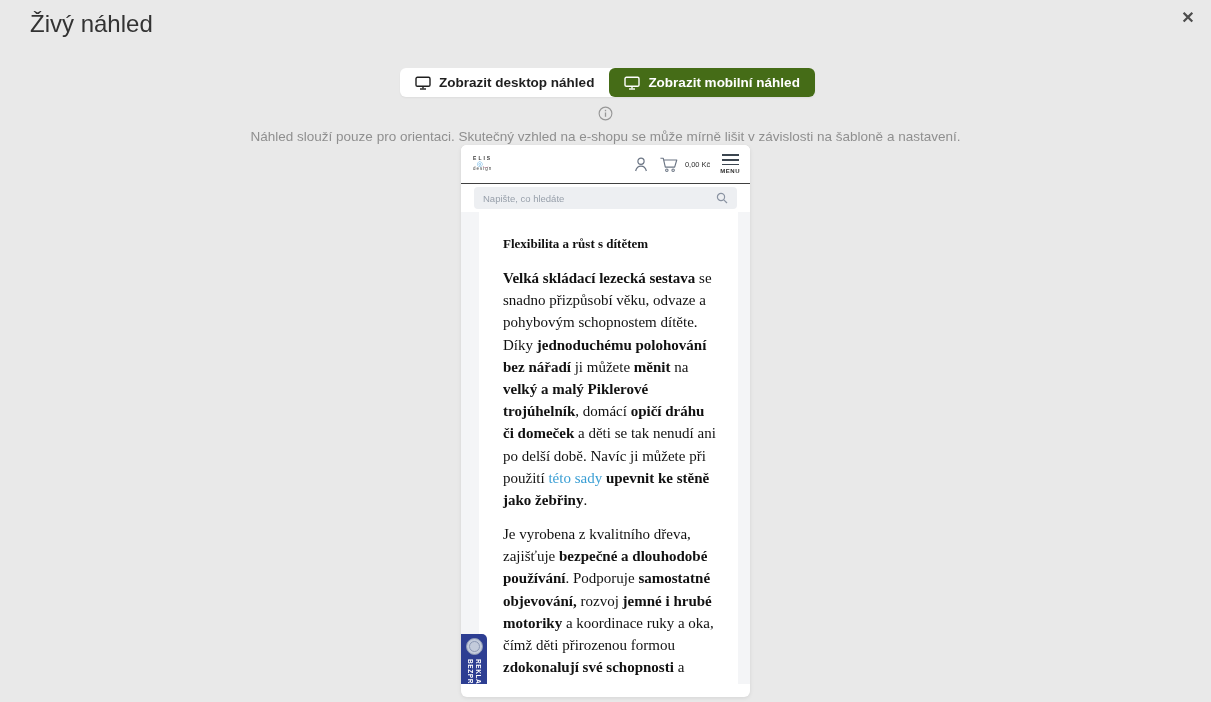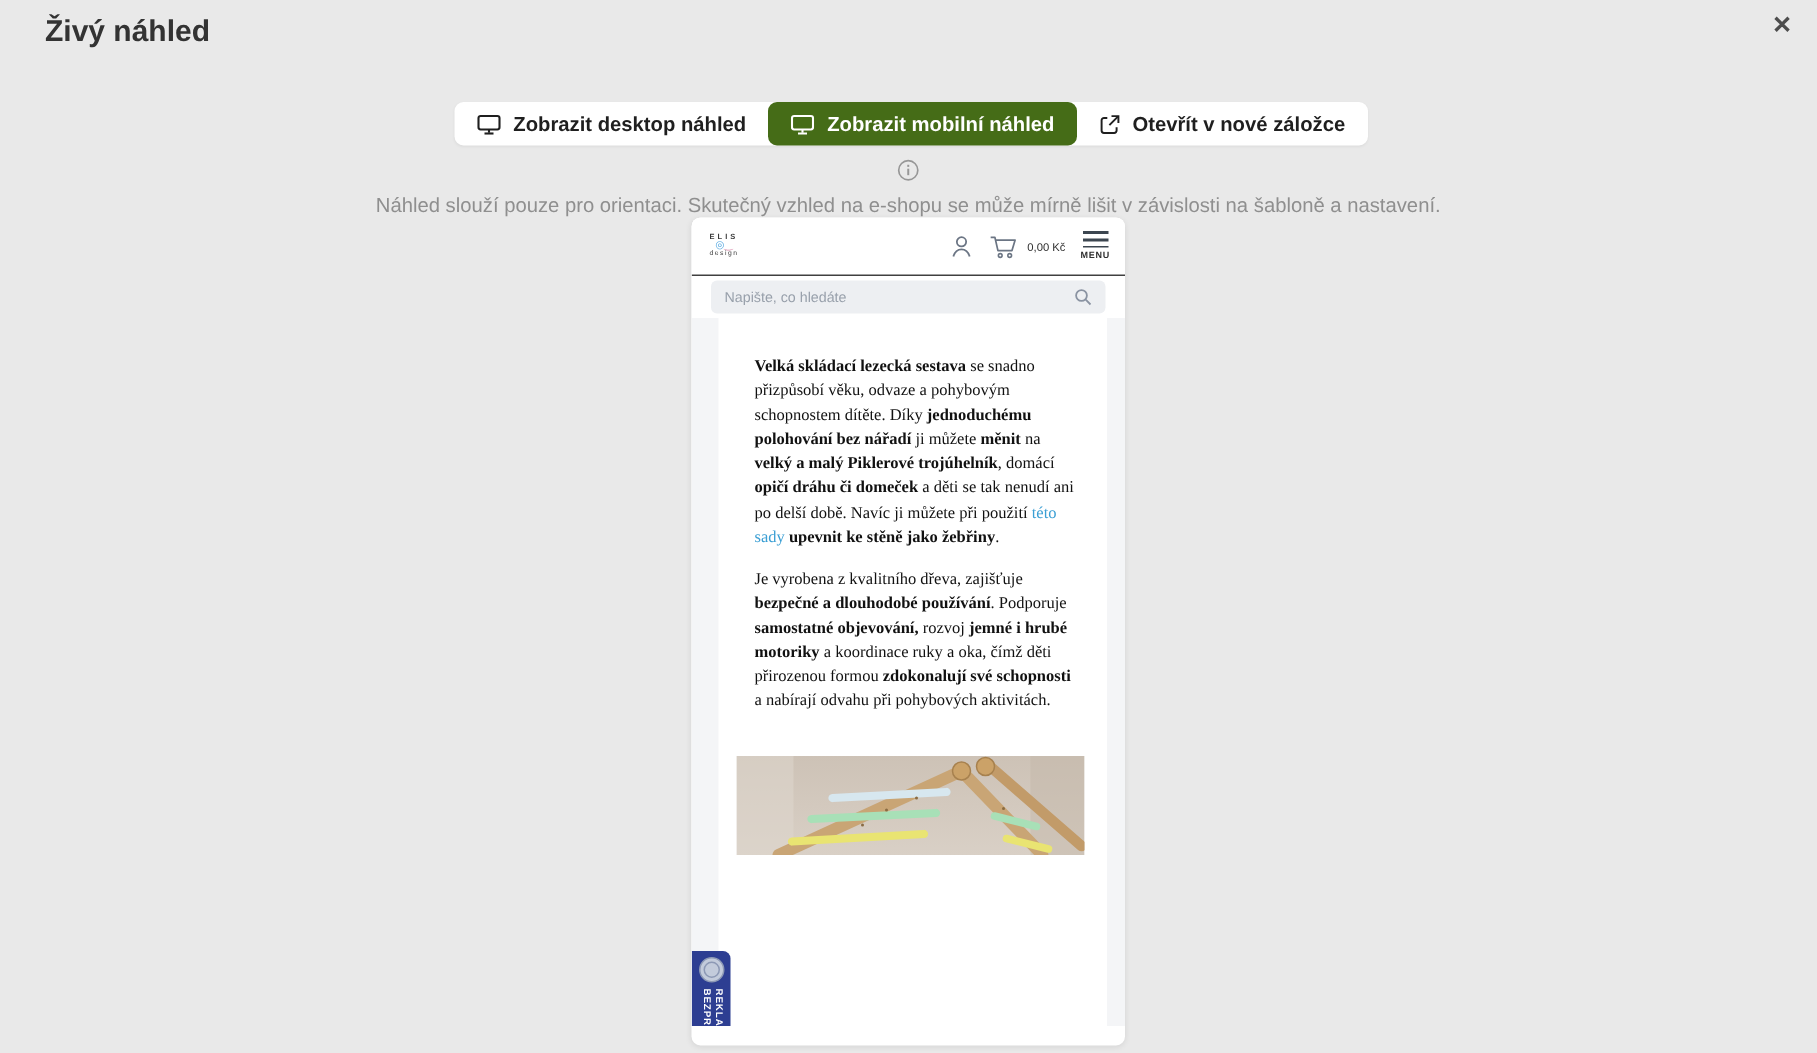--- a/index.html
+++ b/index.html
@@ -6,21 +6,21 @@
   html,body { width:1211px; height:702px; }
   body {
     background:#e9e9e9;
     font-family:"Liberation Sans", sans-serif;
     position:relative;
     overflow:hidden;
     color:#333;
   }
   .modal-title {
     position:absolute; left:30px; top:10px;
-    font-size:20px; font-weight:700; color:#333;
+    font-size:24px; font-weight:400; color:#333;
   }
   .close-btn {
     position:absolute; right:12px; top:7px;
     font-size:16px; font-weight:700; color:#4d4d4d;
     width:22px; height:22px; text-align:center; line-height:22px;
     cursor:pointer; user-select:none;
   }
   
   .toolbar-wrap { position:absolute; top:68px; left:2px; width:100%; display:flex; justify-content:center; }
   .toolbar {
@@ -77,21 +77,21 @@
   .search-placeholder { font-size:9.5px; color:#98a0ab; }
   
   .m-content { position:relative; height:472px; background:#f4f5f7; overflow:hidden; }
   .article {
     position:absolute; left:18px; top:0; width:259px; height:100%;
     background:#fff; padding:24px 22px 0 24px; overflow:hidden;
     font-family:"Liberation Serif","DejaVu Serif",serif; color:#111;
   }
   .article h1 { font-size:15.5px; line-height:1.3; font-weight:700; margin-bottom:14px; }
   .article h2 { font-size:13px; font-weight:700; margin-bottom:15px; }
-  .article p { font-size:11px; line-height:1.48; margin-bottom:12px; }
+  .article p { font-size:15px; line-height:1.48; margin-bottom:12px; }
   .article p .bold { font-weight:700; }
   .article p .link { color:#3b9fd4; cursor:pointer; }
   .product-image { width:232px; height:66px; margin:28px 0 0 -12px; display:block; }
   
   .claims-badge {
     position:absolute; left:0; top:422px; width:26px; height:107px;
     background:#2d3e92; border-radius:0 5px 5px 0;
     display:flex; flex-direction:column; align-items:center;
     padding-top:4px; z-index:5; cursor:pointer;
   }
@@ -128,28 +128,20 @@
       </svg>
       <span>Zobrazit desktop náhled</span>
     </div>
     <div class="tb-btn active">
       <svg width="16" height="14" viewBox="0 0 16 14">
         <rect x="1" y="1.3" width="14" height="9" rx="1.4" fill="none" stroke="currentColor" stroke-width="1.4"></rect>
         <path d="M8 10.5v2" stroke="currentColor" stroke-width="1.4"></path>
         <path d="M5 13h6" stroke="currentColor" stroke-width="1.4"></path>
       </svg>
       <span>Zobrazit mobilní náhled</span>
-    </div>
-    <div class="tb-btn">
-      <svg width="14" height="14" viewBox="0 0 14 14">
-        <path d="M5.2 2.6H3A1.6 1.6 0 0 0 1.4 4.2V11A1.6 1.6 0 0 0 3 12.6h6.8A1.6 1.6 0 0 0 11.4 11V8.8" fill="none" stroke="currentColor" stroke-width="1.3"></path>
-        <path d="M8 1.4h4.6V6" fill="none" stroke="currentColor" stroke-width="1.3"></path>
-        <path d="M12.4 1.6L6.6 7.4" fill="none" stroke="currentColor" stroke-width="1.3"></path>
-      </svg>
-      <span>Otevřít v nové záložce</span>
     </div>
   </div>
 </div>
 
 <div class="notice">
   <svg width="15" height="15" viewBox="0 0 16 16">
     <circle cx="8" cy="8" r="6.8" fill="none" stroke="#979797" stroke-width="1.2"></circle>
     <rect x="7.3" y="6.9" width="1.4" height="4.6" fill="#979797"></rect>
     <rect x="7.3" y="4.1" width="1.4" height="1.5" fill="#979797"></rect>
   </svg>
@@ -194,20 +186,21 @@
         <span class="search-placeholder">Napište, co hledáte</span>
         <svg width="12" height="12" viewBox="0 0 12 12" style="cursor:pointer">
           <circle cx="5" cy="5" r="3.6" fill="none" stroke="#8a93a2" stroke-width="1.2"></circle>
           <path d="M7.8 7.8L11 11" stroke="#8a93a2" stroke-width="1.2"></path>
         </svg>
       </div>
     </div>
 
     <div class="m-content">
       <div class="article">
+        <h2>Flexibilita a růst s dítětem</h2>
         <p><span class="bold">Velká skládací lezecká sestava</span><span> se snadno přizpůsobí věku, odvaze a pohybovým schopnostem dítěte. Díky </span><span class="bold">jednoduchému polohování bez nářadí</span><span> ji můžete </span><span class="bold">měnit</span><span> na </span><span class="bold">velký a malý Piklerové trojúhelník</span><span>, domácí </span><span class="bold">opičí dráhu či domeček</span><span> a děti se tak nenudí ani po delší době. Navíc ji můžete při použití </span><span class="link">této sady</span><span>  </span><span class="bold">upevnit ke stěně jako žebřiny</span><span>.</span></p>
         <p><span>Je vyrobena z kvalitního dřeva, zajišťuje </span><span class="bold">bezpečné a dlouhodobé používání</span><span>. Podporuje </span><span class="bold">samostatné objevování,</span><span> rozvoj </span><span class="bold">jemné i hrubé motoriky</span><span> a koordinace ruky a oka, čímž děti přirozenou formou </span><span class="bold">zdokonalují své schopnosti</span><span> a nabírají odvahu při pohybových aktivitách.</span></p>
 
         <svg class="product-image" viewBox="0 0 232 66">
           <defs>
             <linearGradient id="imgbg" x1="0" y1="0" x2="0" y2="1">
               <stop offset="0" stop-color="#cdc2b6"></stop>
               <stop offset="1" stop-color="#d9d0c6"></stop>
             </linearGradient>
           </defs>

